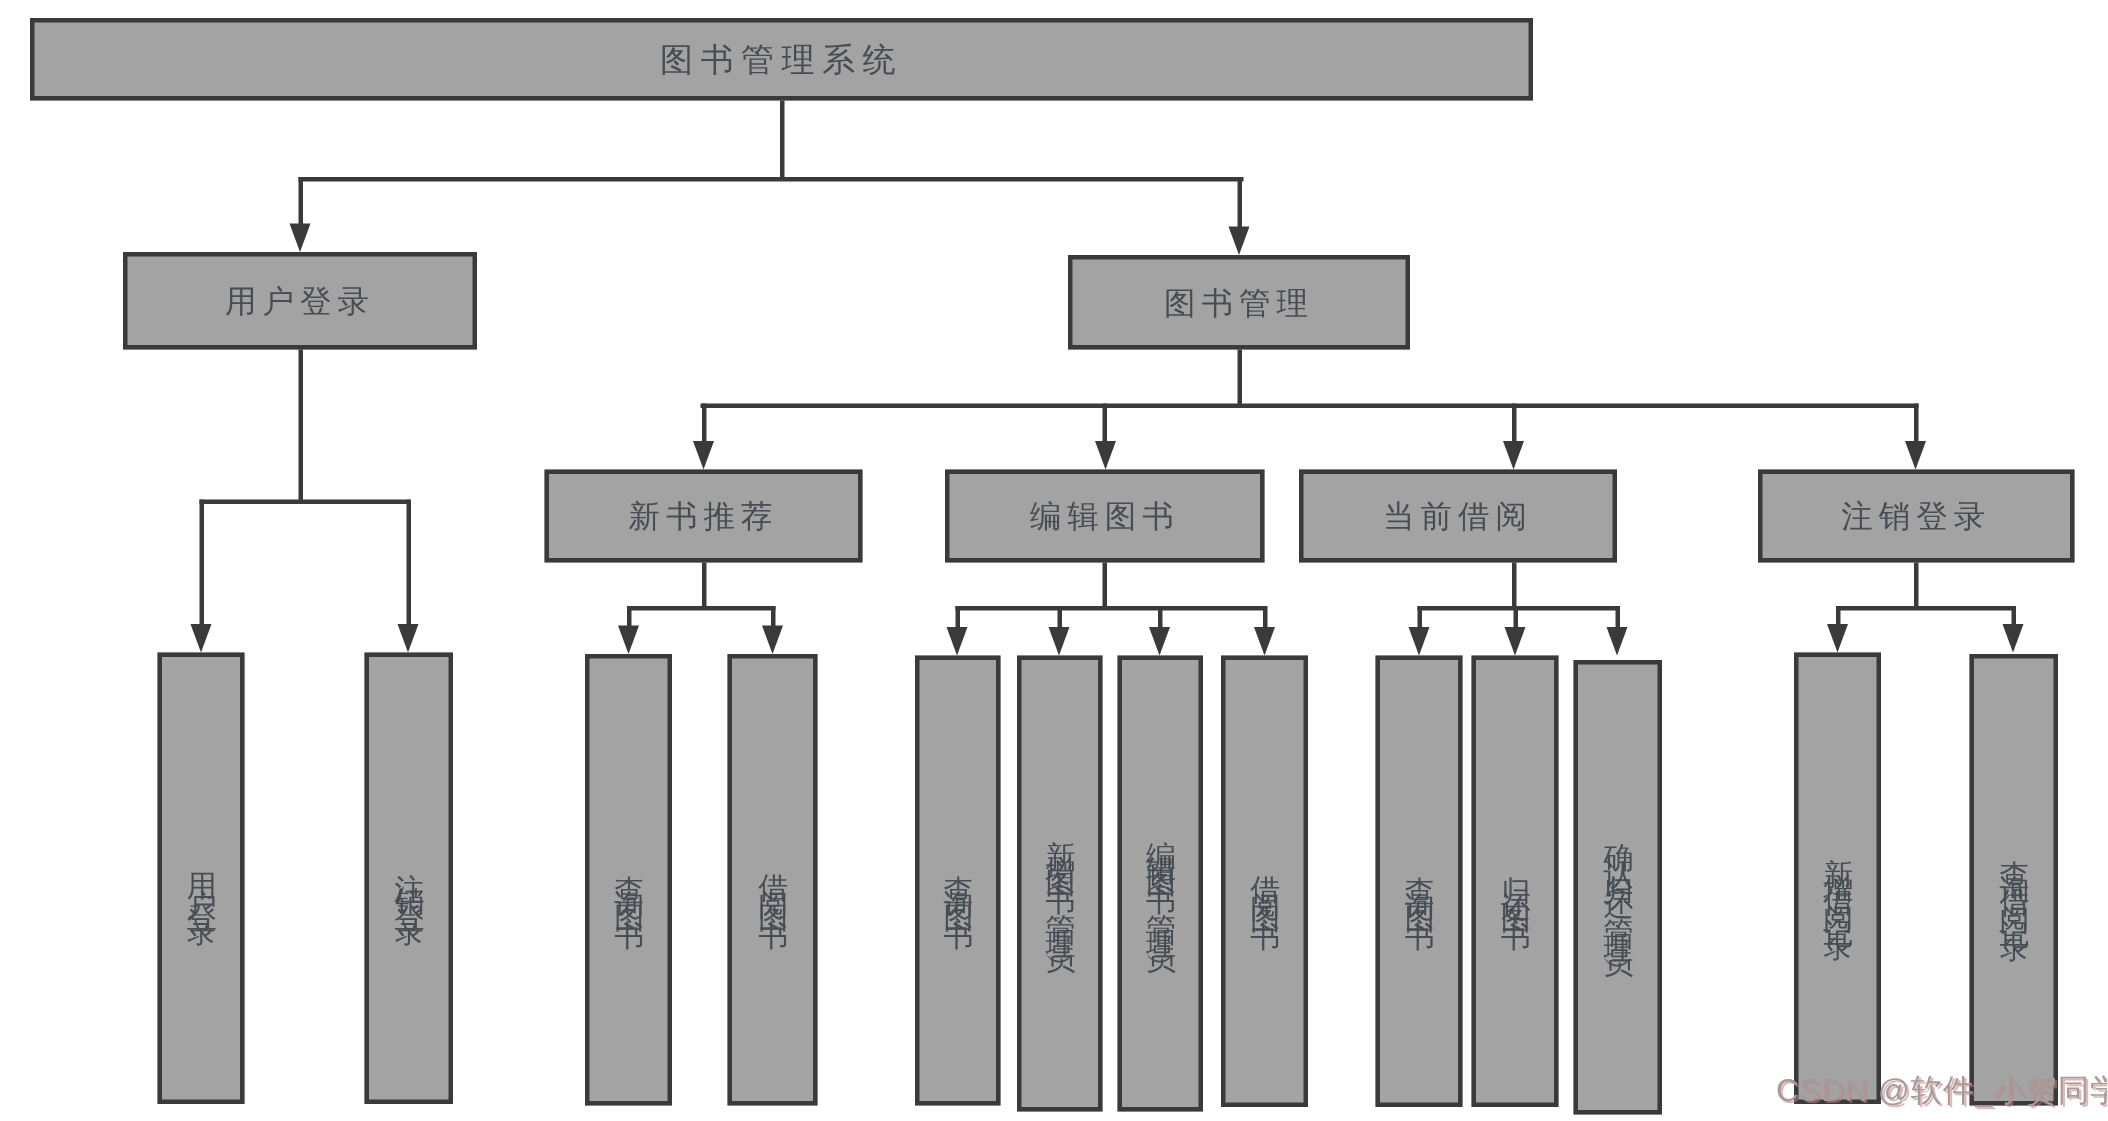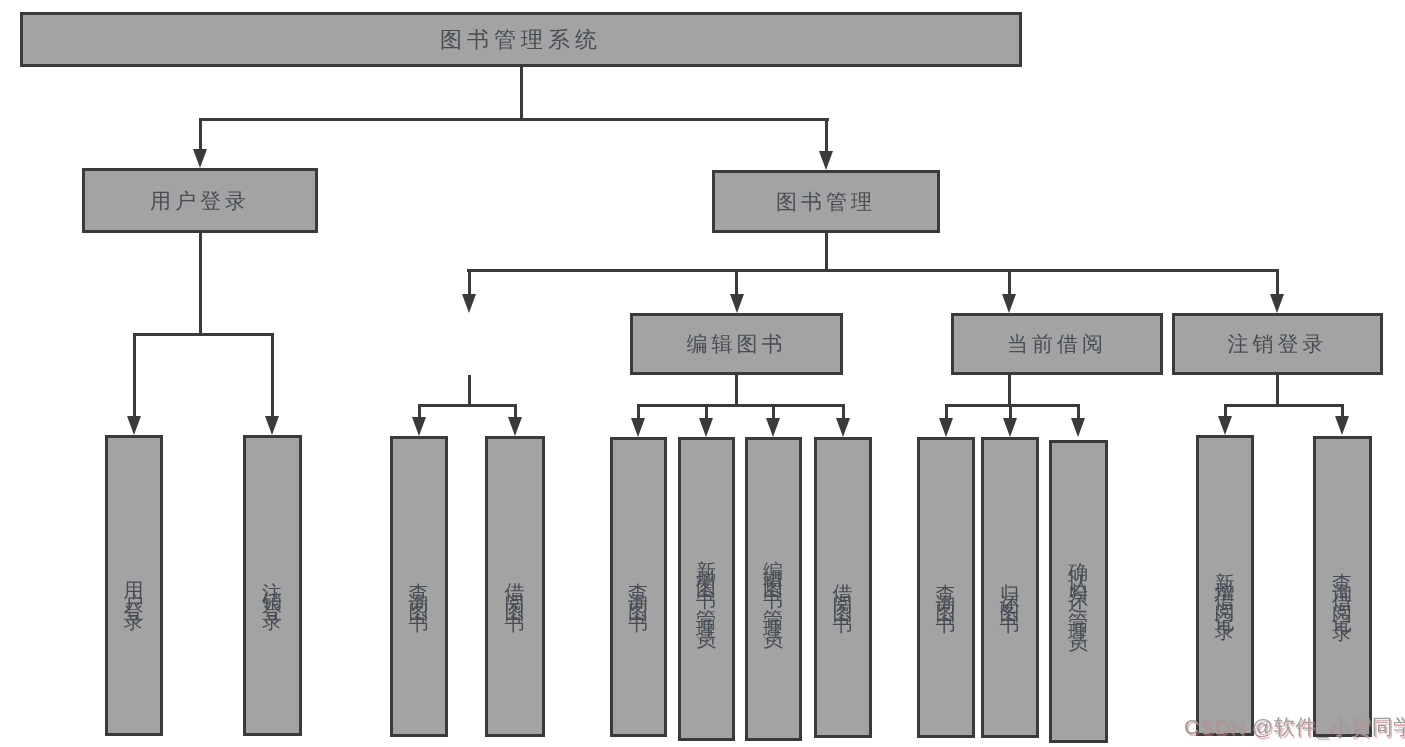--- a/index.html
+++ b/index.html
@@ -65,24 +65,27 @@
   <div class="hline" style="left:467px;top:269px;width:812px"></div>
   <div class="vline" style="left:468px;top:269px;height:26px"></div>
   <div class="arrow" style="left:462px;top:294px"></div>
   <div class="vline" style="left:735px;top:269px;height:26px"></div>
   <div class="arrow" style="left:730px;top:294px"></div>
   <div class="vline" style="left:1008px;top:269px;height:26px"></div>
   <div class="arrow" style="left:1002px;top:294px"></div>
   <div class="vline" style="left:1276px;top:269px;height:26px"></div>
   <div class="arrow" style="left:1270px;top:294px"></div>
 
+  <div class="box" style="left:363px;top:313px;width:212px;height:62px">
+    <span class="h-label">新书推荐</span>
+  </div>
   <div class="box" style="left:630px;top:313px;width:213px;height:62px">
     <span class="h-label">编辑图书</span>
   </div>
-  <div class="box" style="left:951px;top:313px;width:212px;height:62px">
+  <div class="box" style="left:866px;top:313px;width:212px;height:62px">
     <span class="h-label">当前借阅</span>
   </div>
   <div class="box" style="left:1172px;top:313px;width:211px;height:62px">
     <span class="h-label">注销登录</span>
   </div>
 
   <div class="vline" style="left:468px;top:375px;height:31px"></div>
   <div class="hline" style="left:418px;top:404px;width:99px"></div>
   <div class="vline" style="left:418px;top:404px;height:14px"></div>
   <div class="arrow" style="left:412px;top:417px"></div>

